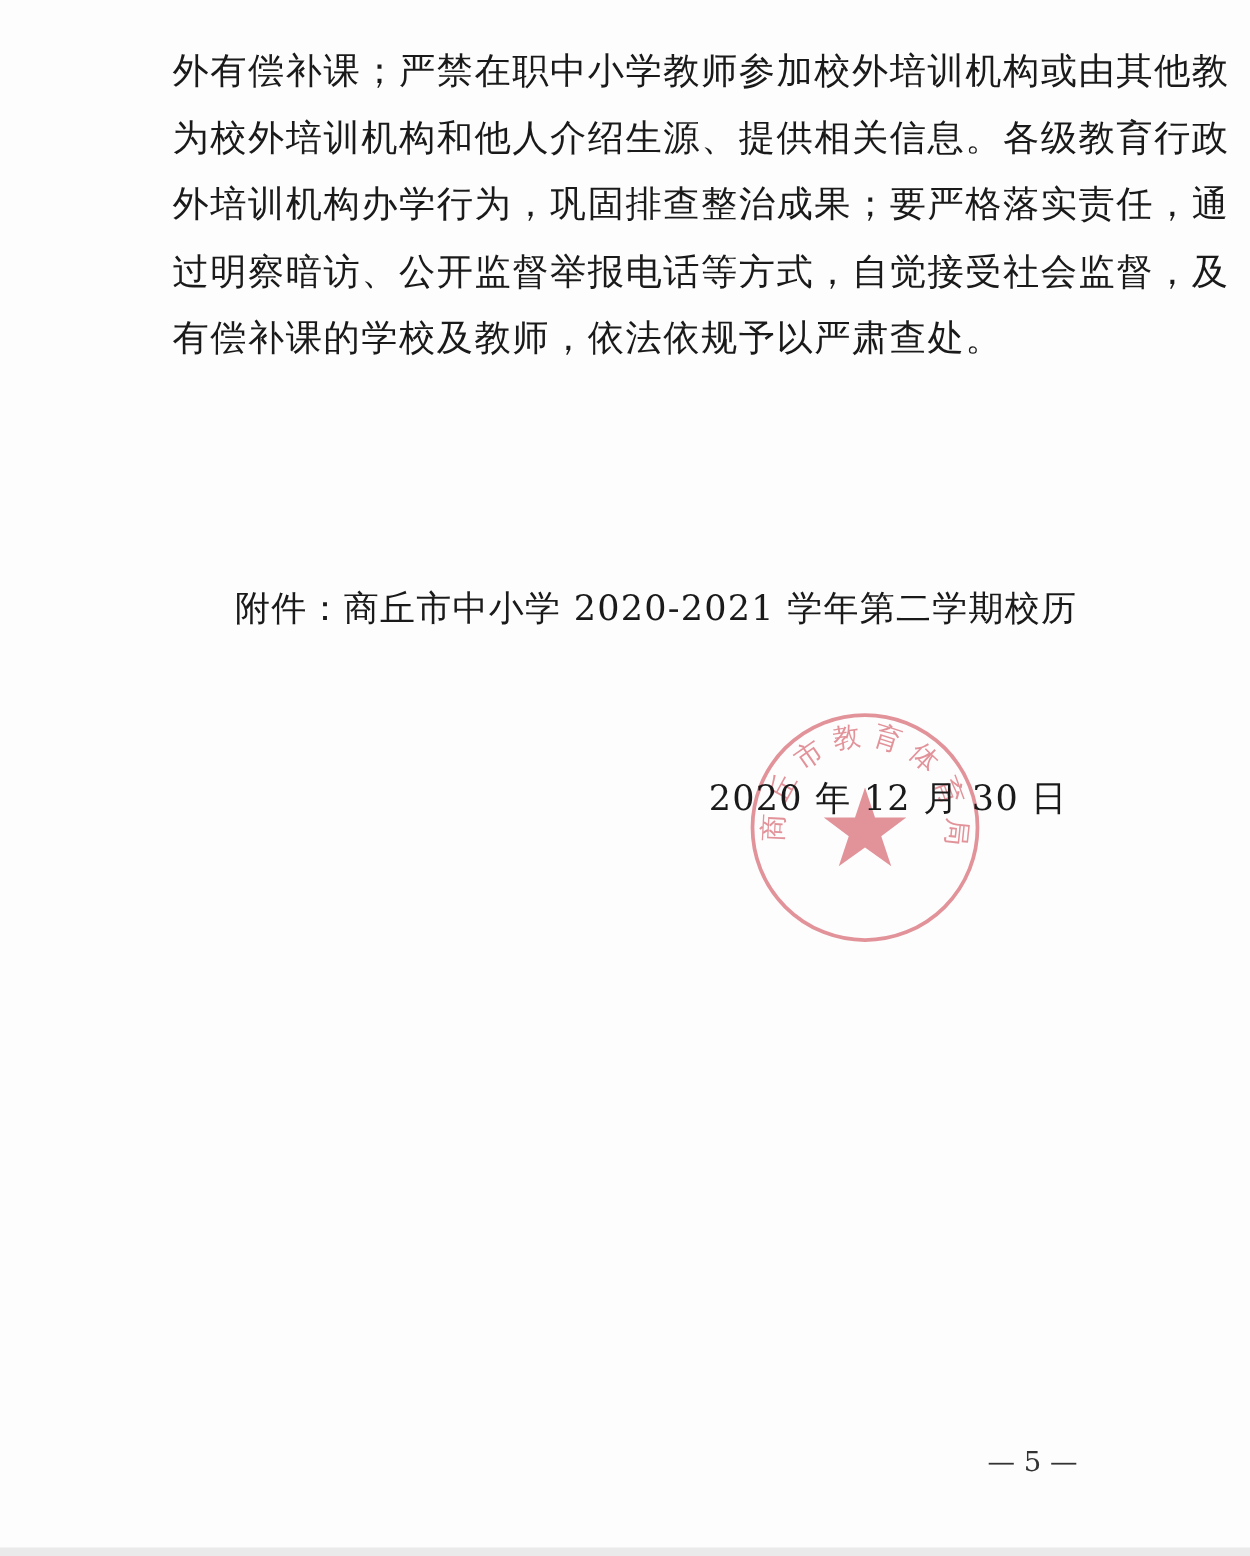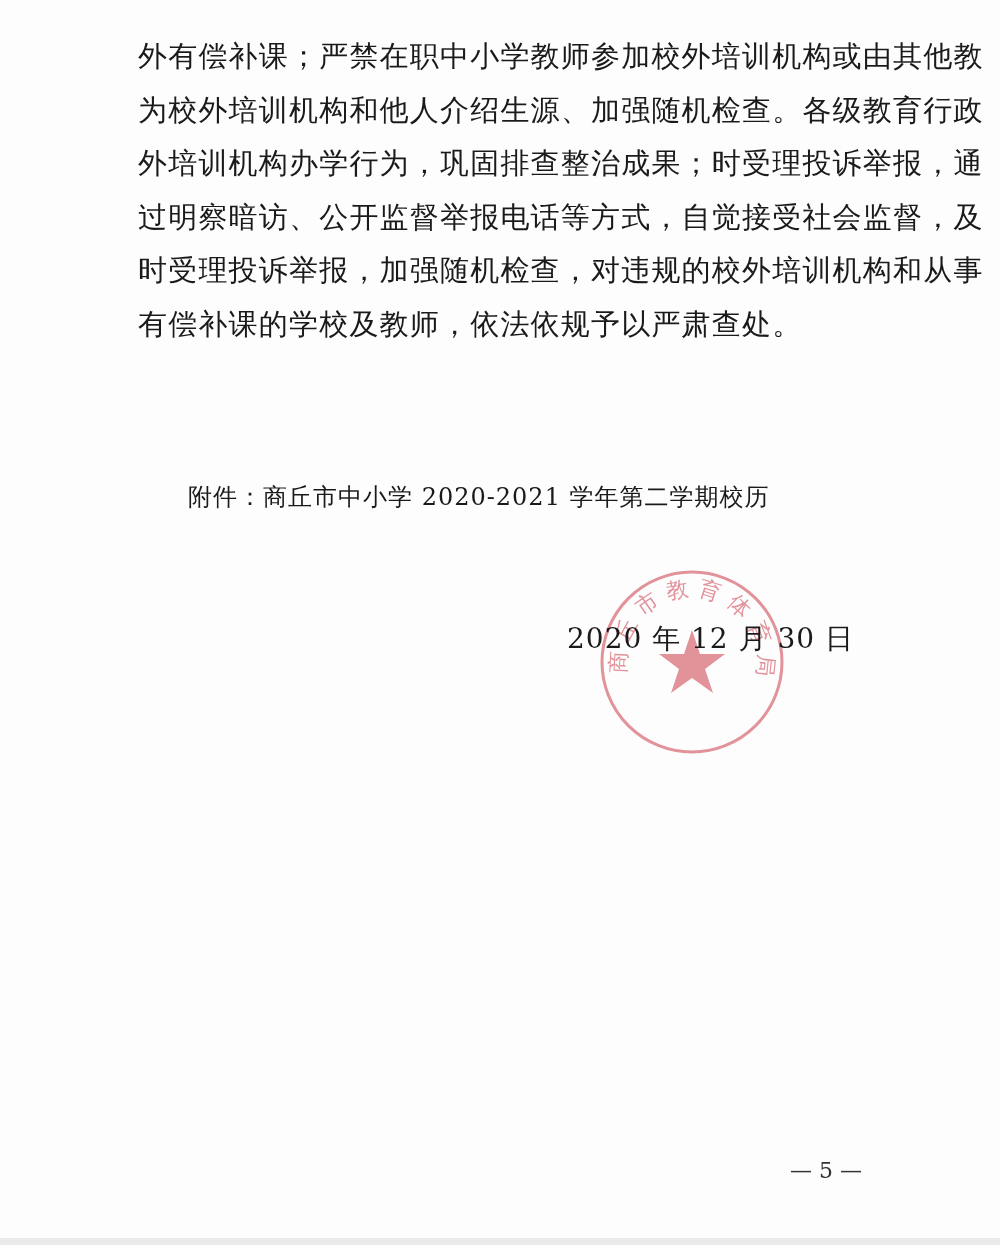--- a/index.html
+++ b/index.html
@@ -8,21 +8,21 @@
     font-family:"DejaVu Serif","Liberation Serif",serif; color:#1a1a1a;
   }
   .page { position:absolute; left:0; top:0; width:1000px; height:1245px;border-radius:17px; }
   .body-text { position:absolute; left:138px; top:30px; width:750px; }
   .line {
     height:53.5px; line-height:53.5px; font-size:29px; white-space:nowrap;
     letter-spacing:1.2px; text-align:justify; text-align-last:justify;
   }
   .line.last { text-align-last:left; }
   .attachment {
-    position:absolute; left:188px; top:472px; font-size:24px; line-height:50px;
+    position:absolute; left:188px; top:462px; font-size:28px; line-height:50px;
     white-space:nowrap; letter-spacing:1px;
   }
   .date {
     position:absolute; left:567px; top:614px; font-size:28px; line-height:50px;
     white-space:nowrap; letter-spacing:1px; z-index:2;
   }
   .seal {
     position:absolute; left:598px; top:568px; width:188px; height:188px; z-index:1;
     opacity:0.75;
   }
@@ -31,24 +31,23 @@
     white-space:nowrap;
   }
   .bottom-edge { position:absolute; left:0; top:1238px; width:1000px; height:7px; background:#eaeaea; }
 </style>
 </head>
 <body>
 
 <div class="page">
   <div class="body-text">
     <div class="line">外有偿补课；严禁在职中小学教师参加校外培训机构或由其他教</div>
-    <div class="line">为校外培训机构和他人介绍生源、加强随机检查。各级教育行政</div>
-    <div class="line">外培训机构办学行为，巩固排查整治成果；时受理投诉举报，通</div>
+    <div class="line">为校外培训机构和他人介绍生源、提供相关信息。各级教育行政</div>
+    <div class="line">外培训机构办学行为，巩固排查整治成果；要严格落实责任，通</div>
     <div class="line">过明察暗访、公开监督举报电话等方式，自觉接受社会监督，及</div>
-    <div class="line">时受理投诉举报，加强随机检查，对违规的校外培训机构和从事</div>
     <div class="line last">有偿补课的学校及教师，依法依规予以严肃查处。</div>
   </div>
 
   <div class="attachment">附件：商丘市中小学 2020-2021 学年第二学期校历</div>
 
   <svg class="seal" viewBox="0 0 188 188">
     <defs>
       <path id="sealArc" d="M 30 110 A 66 66 0 1 1 158 110"></path>
     </defs>
     <circle cx="94" cy="94" r="90" fill="none" stroke="#d9707a" stroke-width="3"></circle>

